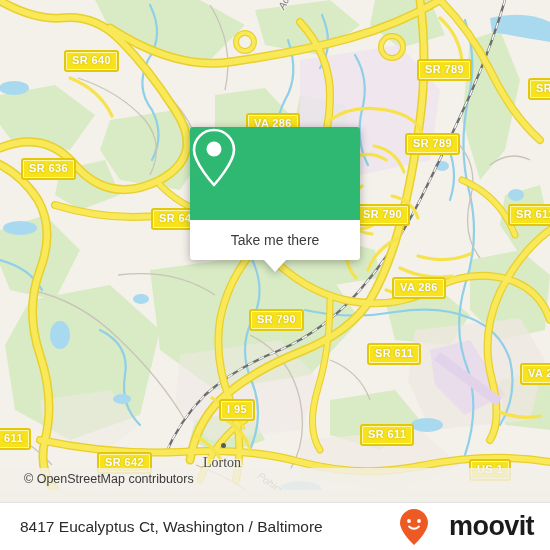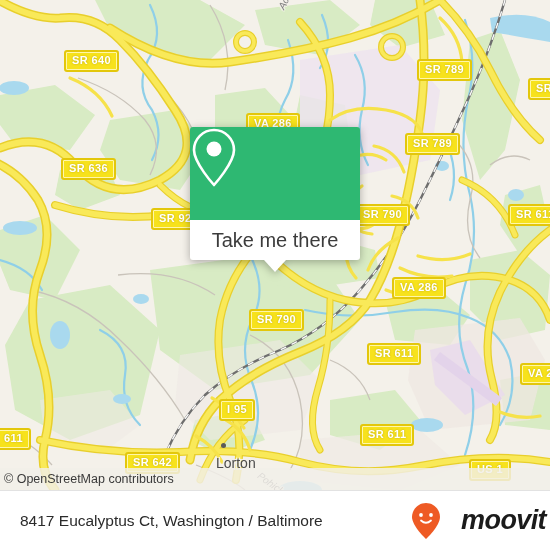--- a/index.html
+++ b/index.html
@@ -30,43 +30,43 @@
   .place-dot{position:absolute;width:5px;height:5px;border-radius:50%;
              background:#5a5a5a;}
   .water-label{position:absolute;color:#7f7f7f;font-size:10px;font-style:italic;
                white-space:nowrap;
                text-shadow:-1px -1px 0 #F4F1EA,1px -1px 0 #F4F1EA,
                            -1px 1px 0 #F4F1EA,1px 1px 0 #F4F1EA;}
 
   
   #attrib{position:absolute;left:0;bottom:0;width:100%;height:22px;
           background:rgba(242,239,233,.82);color:#3a3a3a;font-size:12.5px;
-          line-height:22px;padding-left:4px;box-sizing:border-box;
+          line-height:22px;padding-left:24px;box-sizing:border-box;
           white-space:nowrap;}
 
   
   #popup{position:absolute;left:190px;top:127px;width:170px;
          filter:drop-shadow(0 2px 4px rgba(0,0,0,.30));}
   #popup-head{background:#2EB872;height:93px;border-radius:3px 3px 0 0;
               display:flex;align-items:center;justify-content:center;}
   #popup-foot{background:#FFFFFF;height:40px;border-radius:0 0 3px 3px;
               display:flex;align-items:center;justify-content:center;
-              color:#3c3c3c;font-size:20px;cursor:pointer;}
+              color:#3c3c3c;font-size:14px;cursor:pointer;}
   #popup-tip{position:absolute;left:50%;margin-left:-11px;top:133px;
              width:0;height:0;border-left:11px solid transparent;
              border-right:11px solid transparent;border-top:12px solid #FFFFFF;}
 
   
-  #bottombar{position:absolute;left:0;bottom:0;width:550px;height:60px;
+  #bottombar{position:absolute;left:0;bottom:0;width:550px;height:48px;
              background:#FFFFFF;border-top:1px solid #E2E2E2;
              display:flex;align-items:center;box-sizing:border-box;
-             padding:0 4px 0 20px;}
+             padding:0 16px 0 20px;}
   #bottom-title{flex:1;color:#2b2b2b;font-size:15.5px;white-space:nowrap;
                 overflow:hidden;text-overflow:ellipsis;}
-  #brand{display:flex;align-items:center;gap:20px;font-style:italic;}
+  #brand{display:flex;align-items:center;gap:20px;}
   #brand-word{color:#1B1B1B;font-size:27px;font-weight:bold;letter-spacing:-.6px;
               line-height:1;}
 </style>
 </head>
 <body>
 
 <div id="app">
 
   <div id="map">
 
@@ -224,42 +224,42 @@
       <g>
         <circle cx="245" cy="42" r="9" fill="none" stroke="#E8CF2C" stroke-width="6"></circle>
         <circle cx="245" cy="42" r="9" fill="none" stroke="#F9E959" stroke-width="3.6"></circle>
         <circle cx="392" cy="47" r="11" fill="none" stroke="#E8CF2C" stroke-width="6"></circle>
         <circle cx="392" cy="47" r="11" fill="none" stroke="#F9E959" stroke-width="3.6"></circle>
       </g>
     </svg>
 
     <div id="shields">
         <div class="shield inner" style="left: 64px; top: 50px;">SR 640</div>
-        <div class="shield inner" style="left: 21px; top: 158px; margin-left: 40px;">SR 636</div>
-        <div class="shield inner" style="left: 151px; top: 208px;">SR 92</div>
+        <div class="shield inner" style="left: 21px; top: 158px;">SR 636</div>
+        <div class="shield inner" style="left: 151px; top: 208px;">SR 64</div>
         <div class="shield inner" style="left: 246px; top: 113px;">VA 286</div>
         <div class="shield inner" style="left: 417px; top: 59px;">SR 789</div>
         <div class="shield inner" style="left: 405px; top: 133px;">SR 789</div>
         <div class="shield inner" style="left: 355px; top: 204px;">SR 790</div>
         <div class="shield inner" style="left: 528px; top: 78px;">SR</div>
         <div class="shield inner" style="left: 508px; top: 204px;">SR 611</div>
         <div class="shield inner" style="left: 392px; top: 277px;">VA 286</div>
         <div class="shield inner" style="left: 249px; top: 309px;">SR 790</div>
         <div class="shield inner" style="left: 367px; top: 343px;">SR 611</div>
         <div class="shield inner" style="left: 520px; top: 363px;">VA 28</div>
         <div class="shield inner" style="left: 219px; top: 399px;">I 95</div>
         <div class="shield inner" style="left: 360px; top: 424px;">SR 611</div>
         <div class="shield inner" style="left: 469px; top: 459px;">US 1</div>
         <div class="shield inner" style="left: -4px; top: 428px;">611</div>
-        <div class="shield inner" style="left: 97px; top: 452px; margin-left: 28px;">SR 642</div>
+        <div class="shield inner" style="left: 97px; top: 452px;">SR 642</div>
       </div>
 
     <div id="places">
         <div class="place-dot" style="left: 221px; top: 443px;"></div>
-        <div class="place-label" style="left: 216px; top: 455px;">Lorton</div>
+        <div class="place-label" style="left: 203px; top: 455px; font-family: Liberation Serif, serif;">Lorton</div>
       </div>
 
     <div id="waters">
         <div class="water-label" style="left: 276px; top: 6px; transform: rotate(-62deg); transform-origin: left top;">Accotink</div>
         <div class="water-label" style="left: 262px; top: 470px; transform: rotate(36deg); transform-origin: left top;">Pohick</div>
       </div>
 
     <div id="attrib">© OpenStreetMap contributors</div>
 
     <div id="popup">

